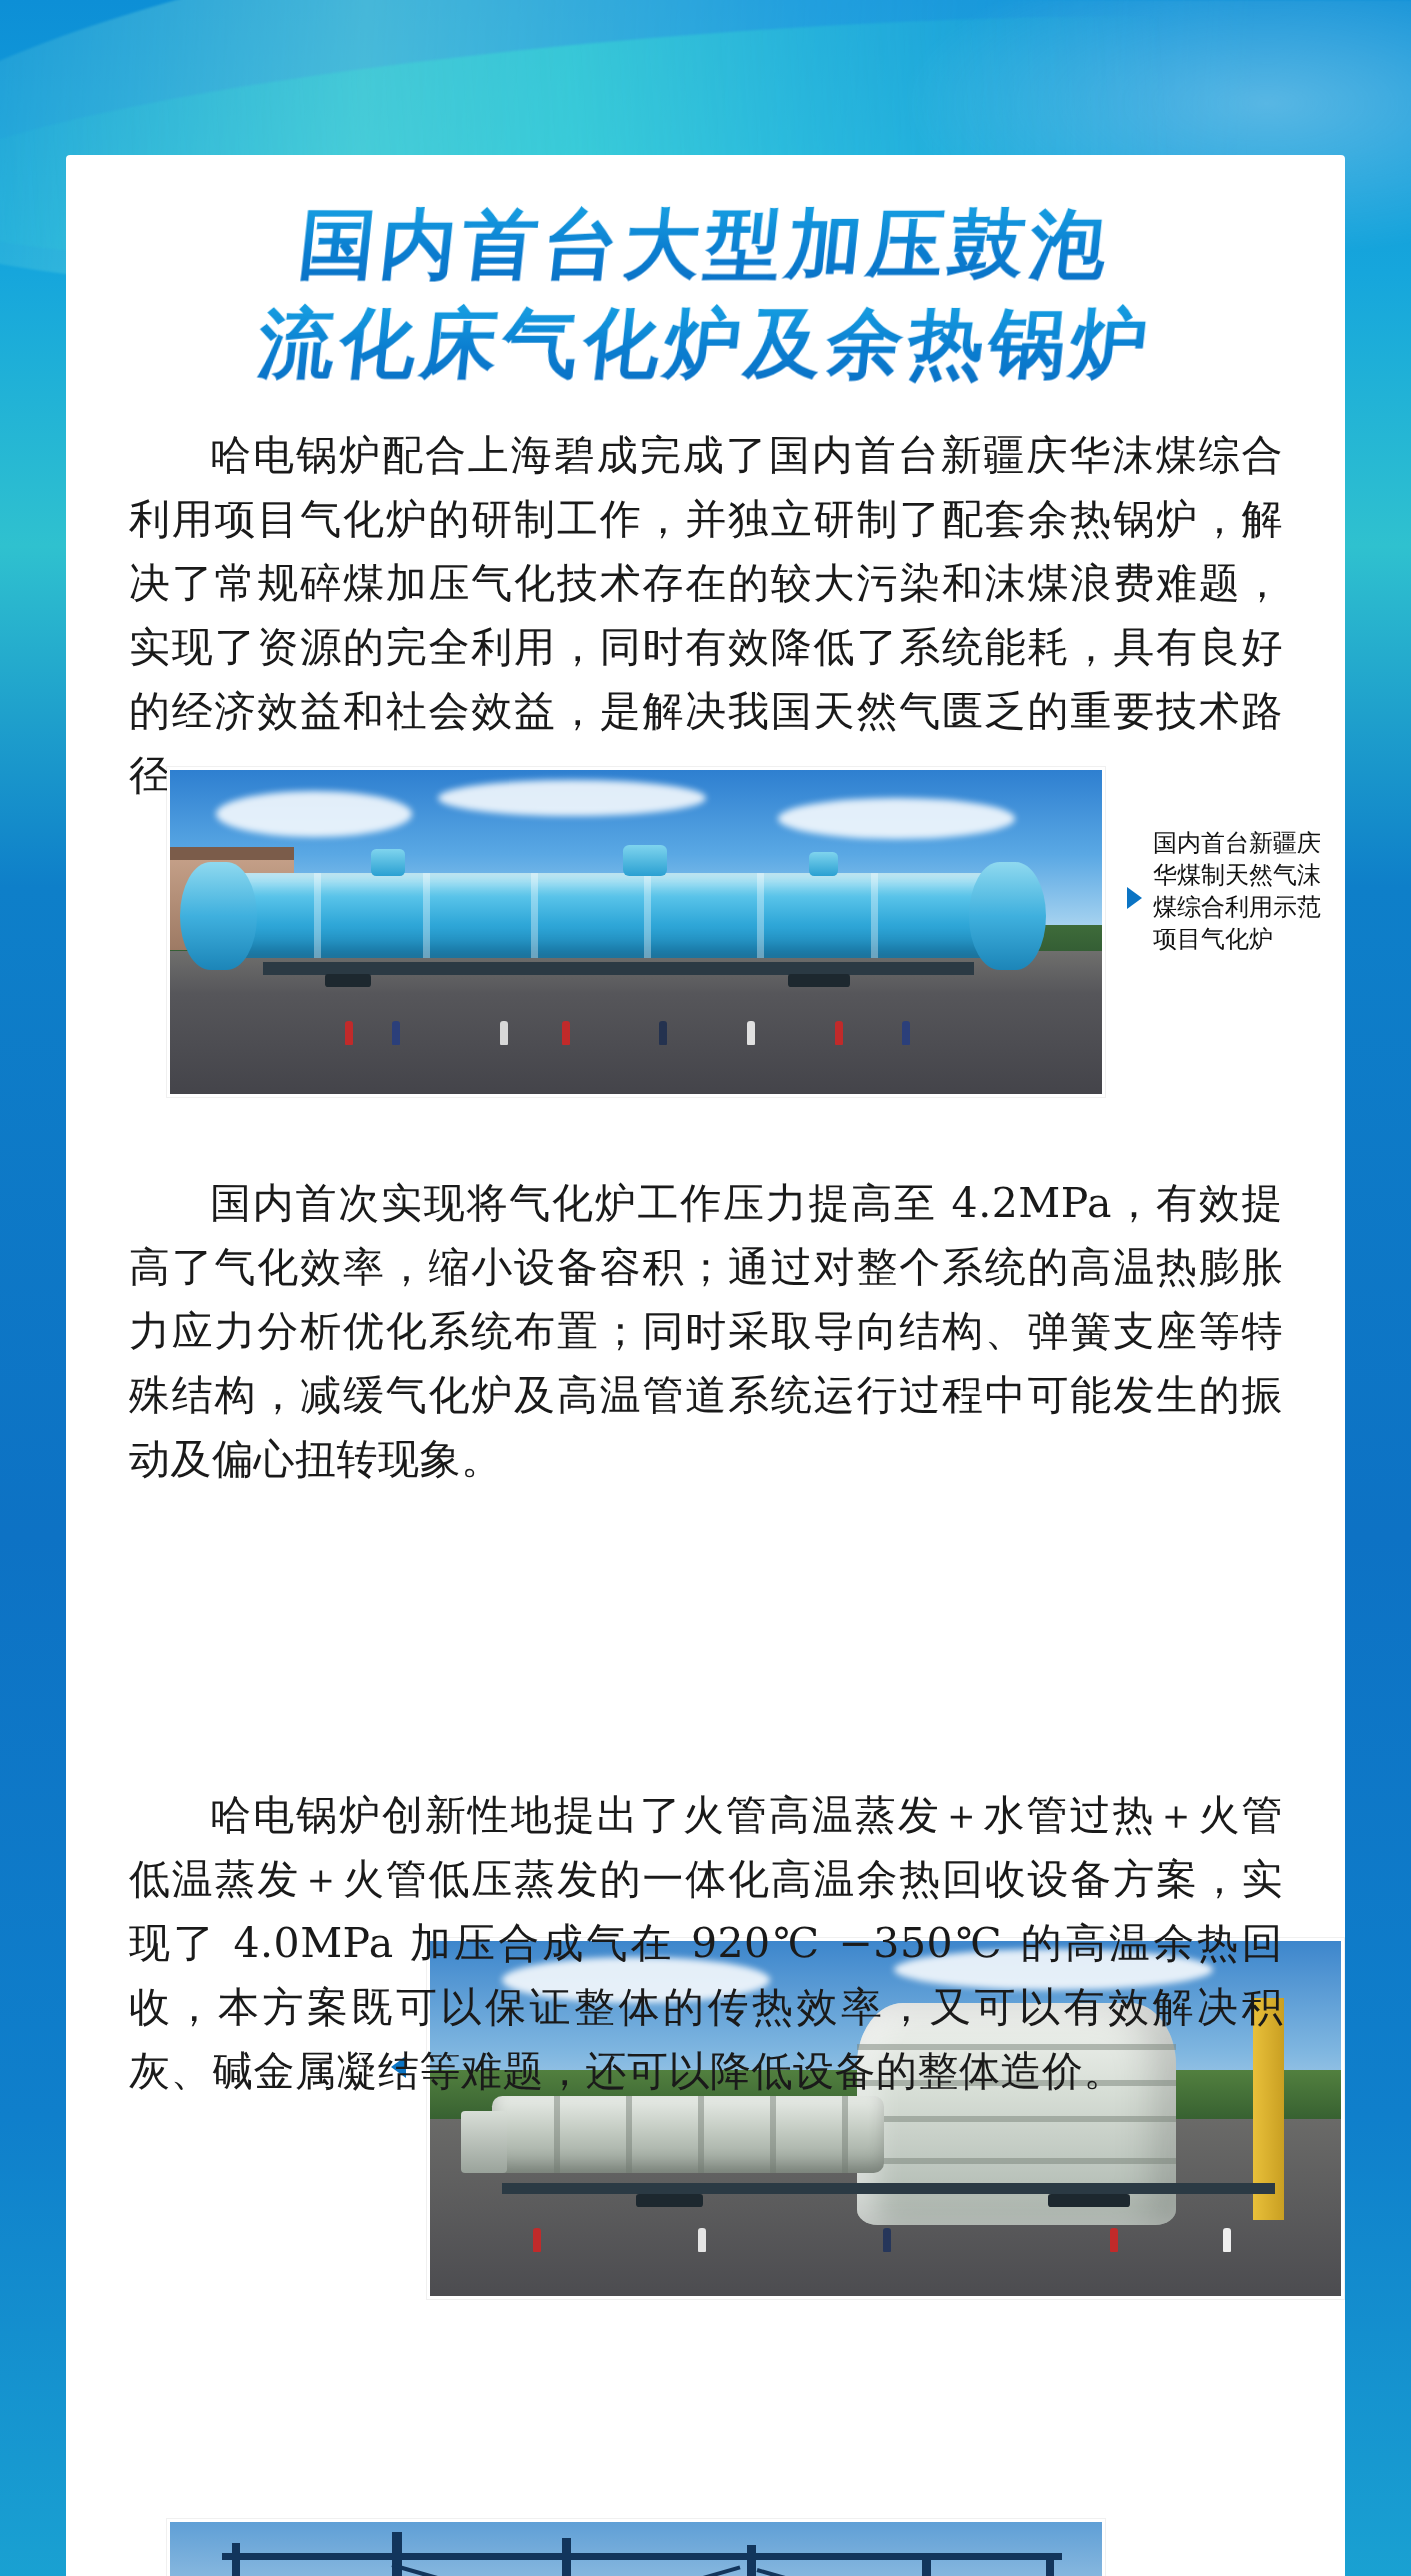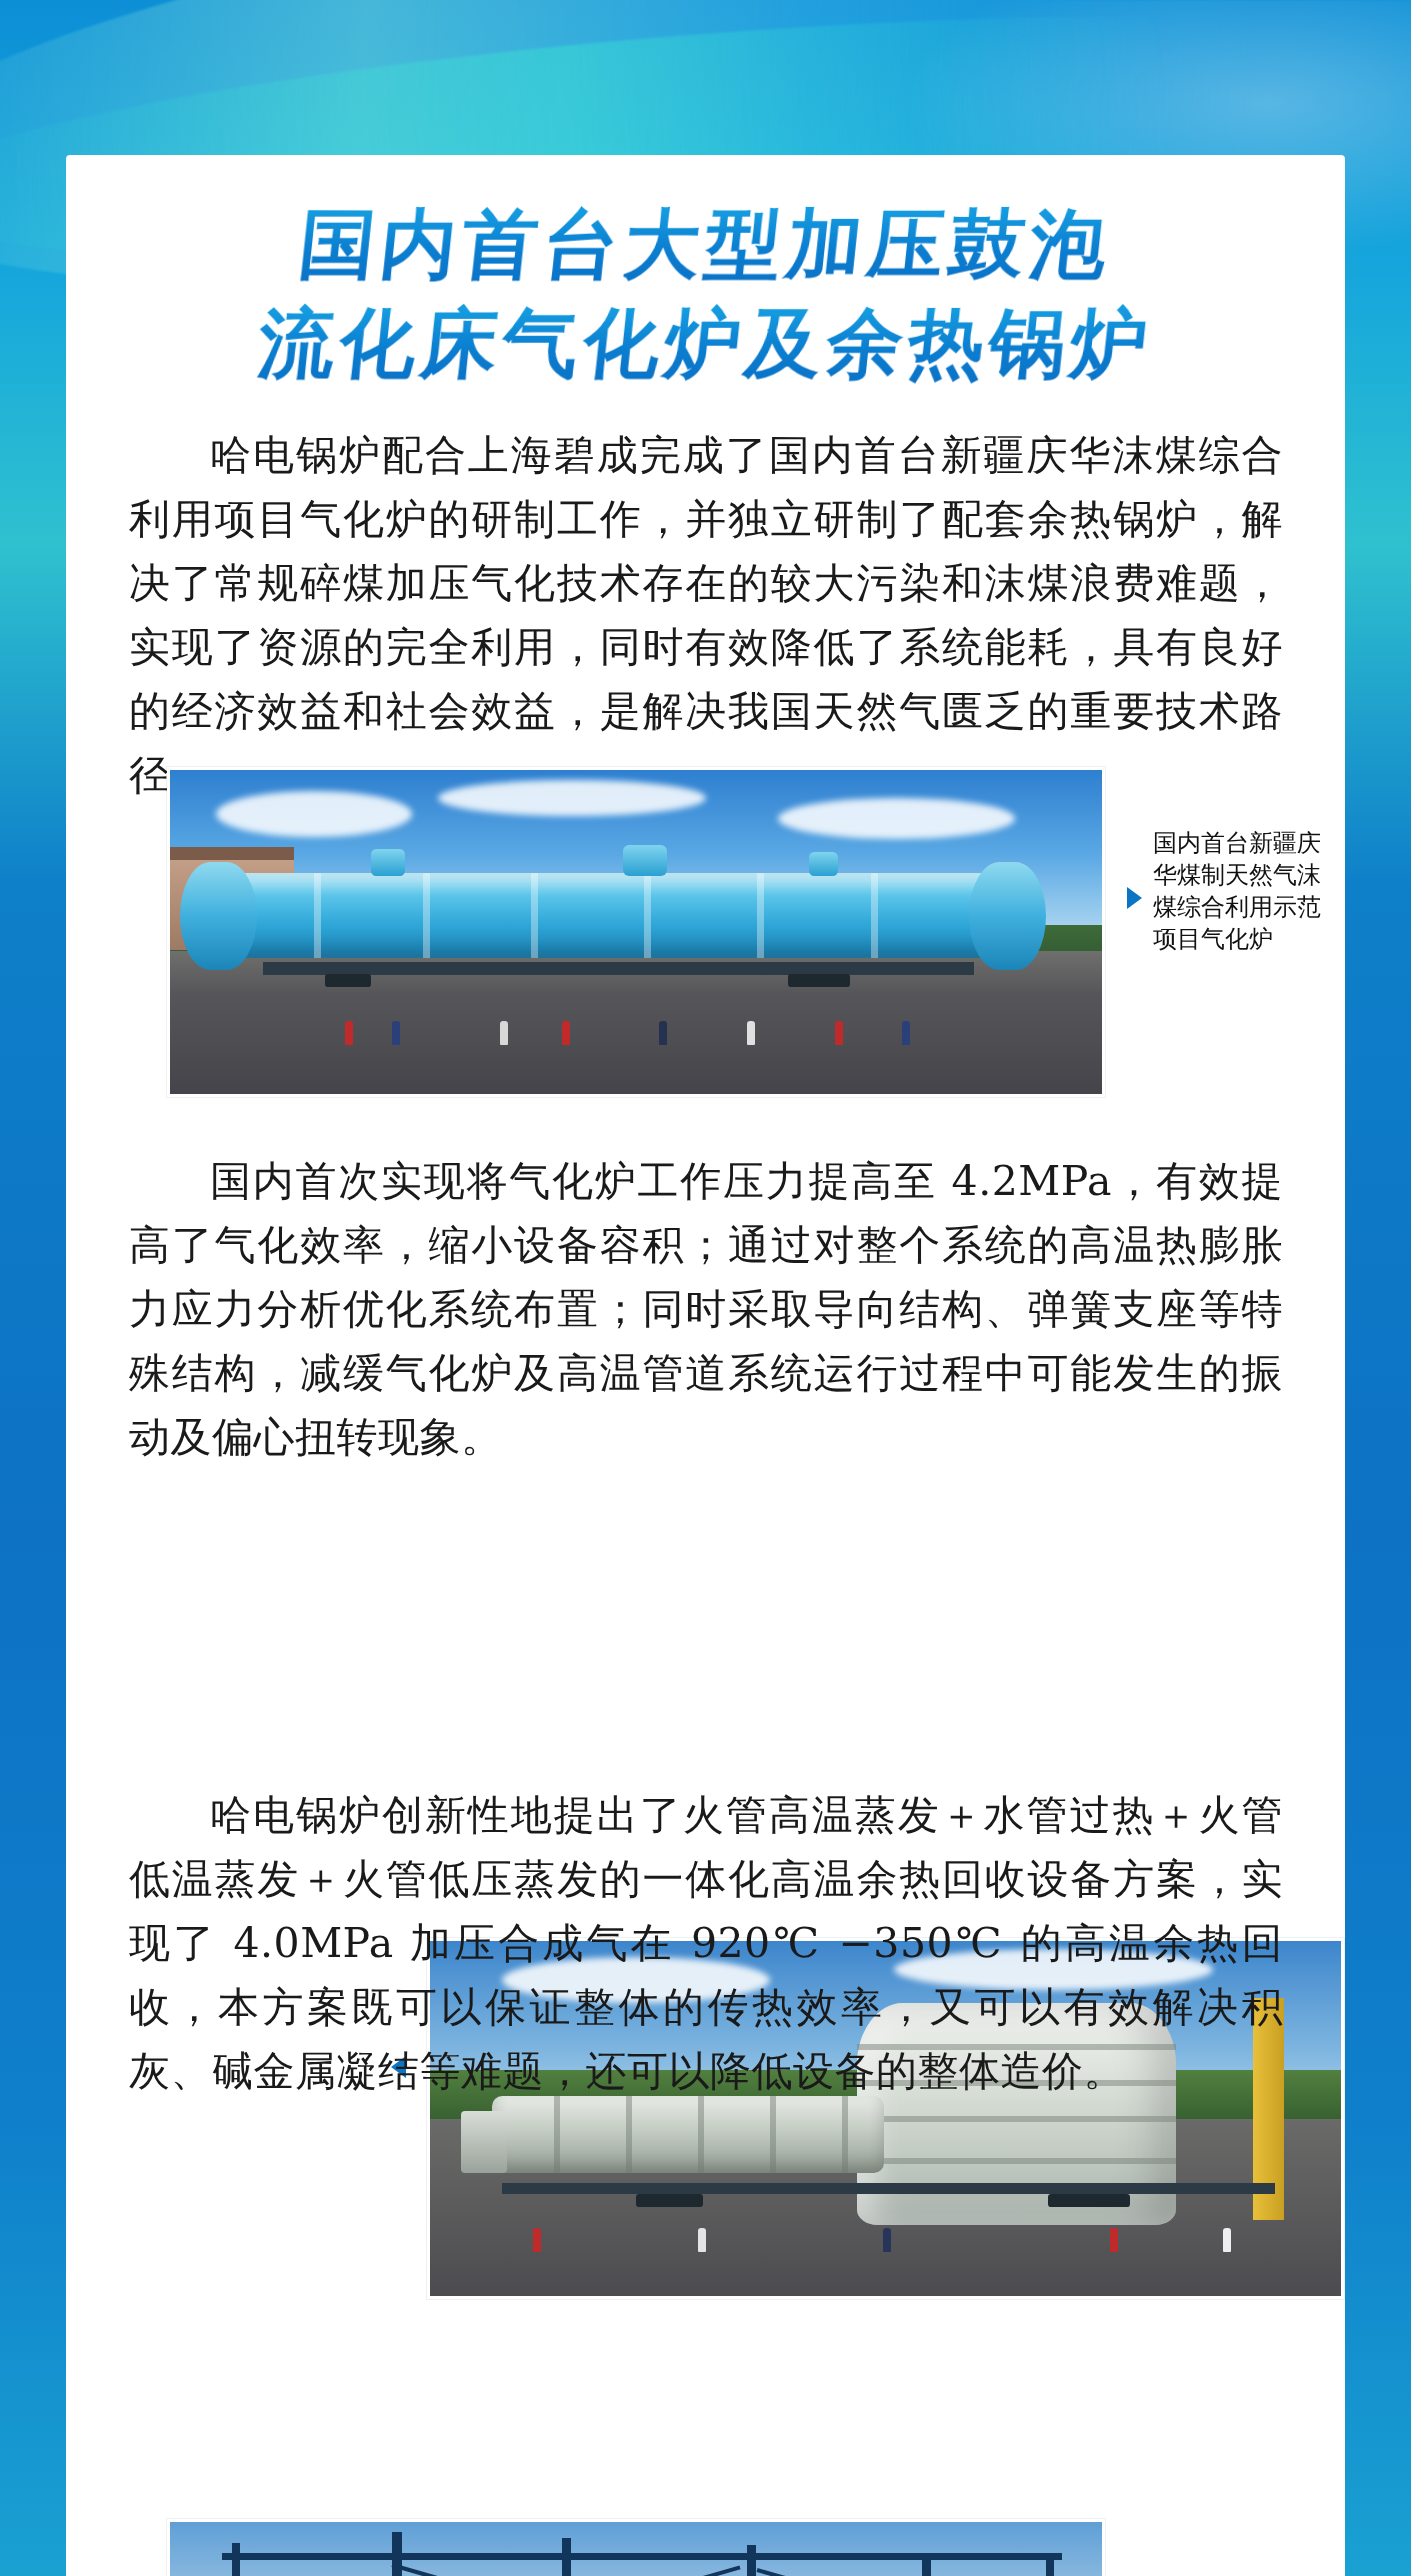--- a/index.html
+++ b/index.html
@@ -85,21 +85,21 @@
     width: 1154px;
     font-family: "DejaVu Serif", "Liberation Serif", serif;
     font-size: 41px;
     line-height: 64px;
     color: #1a1a1a;
     text-align: justify;
     text-indent: 81px;
     letter-spacing: 0.5px;
   }
   #para1 { top: 268px; }
-  #para2 { top: 994px; }
+  #para2 { top: 1016px; }
   #para3 { top: 1628px; }
 
   
   .photo-wrap { position: absolute; }
 
   .photo {
     position: relative;
     overflow: hidden;
     border: 3.1px solid #ffffff;
     box-shadow: 0 0 0 1px rgba(0,0,0,.06);

